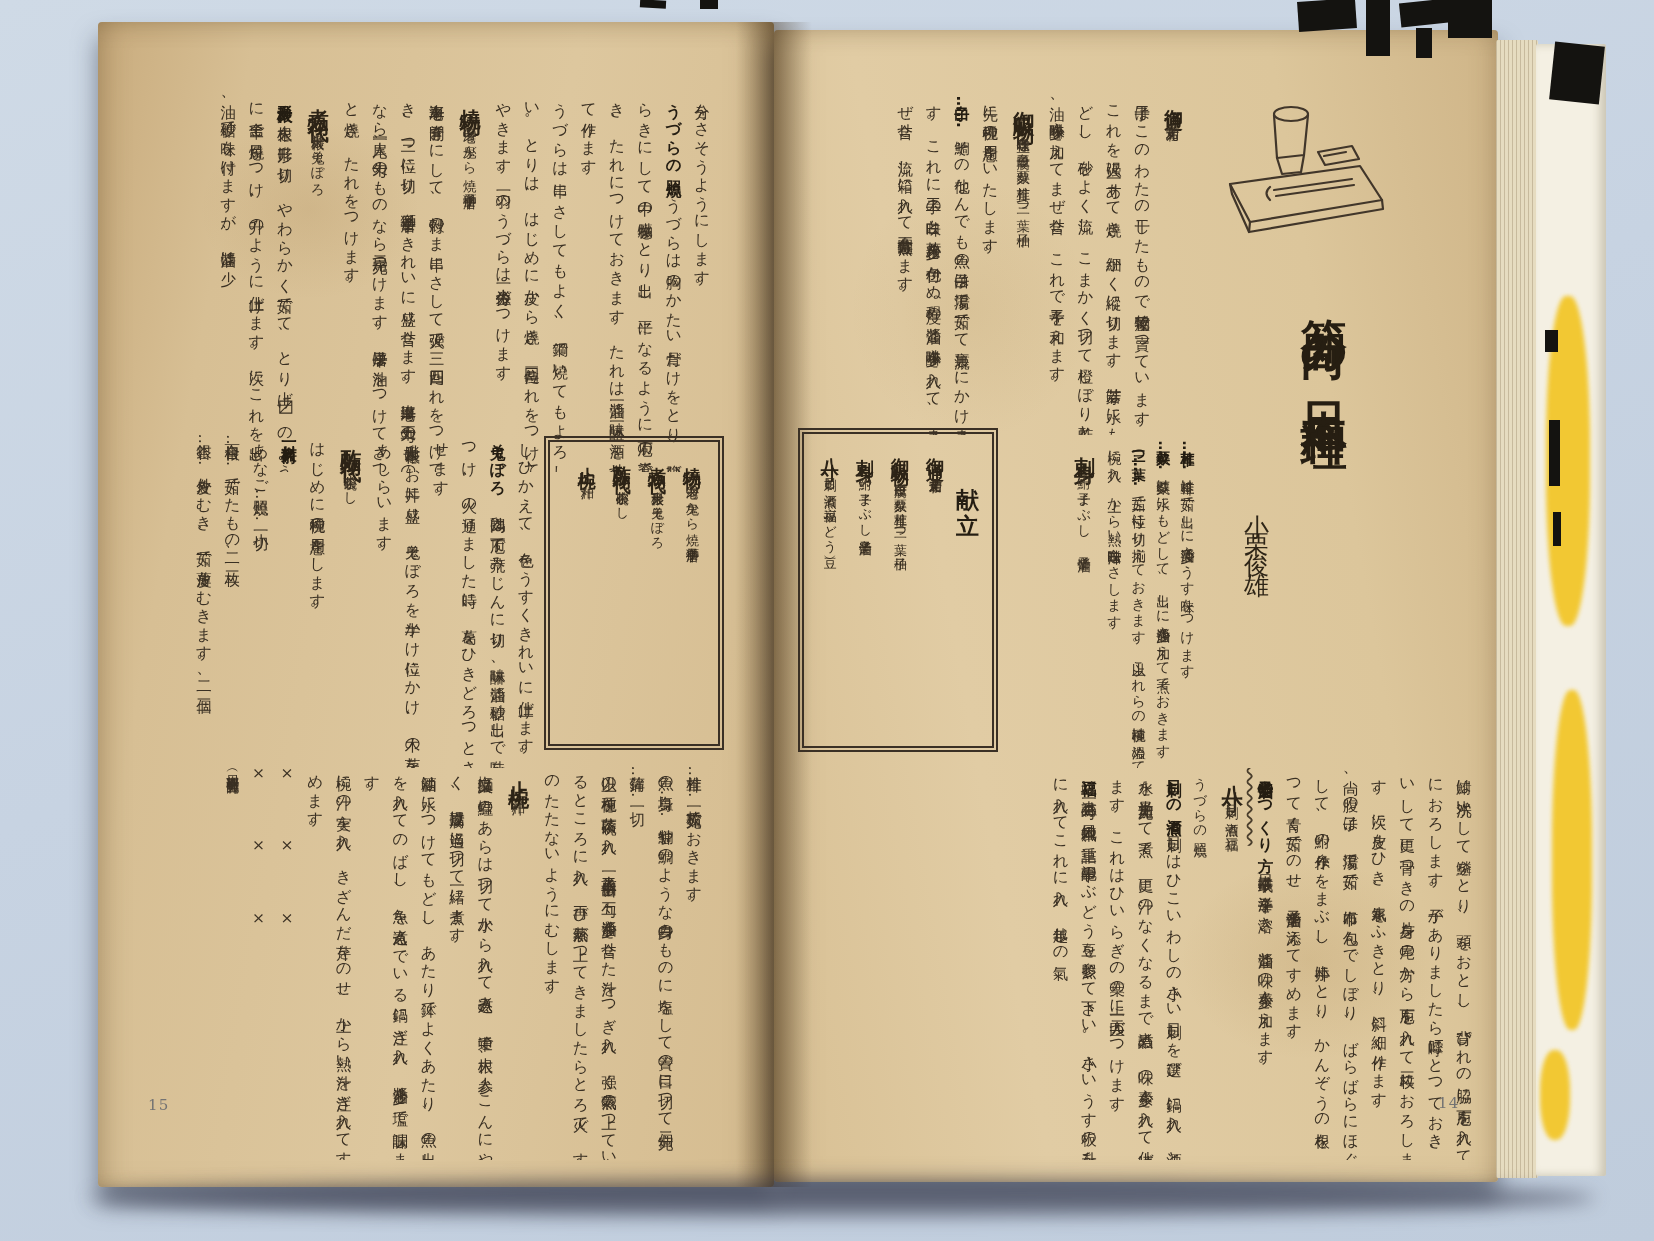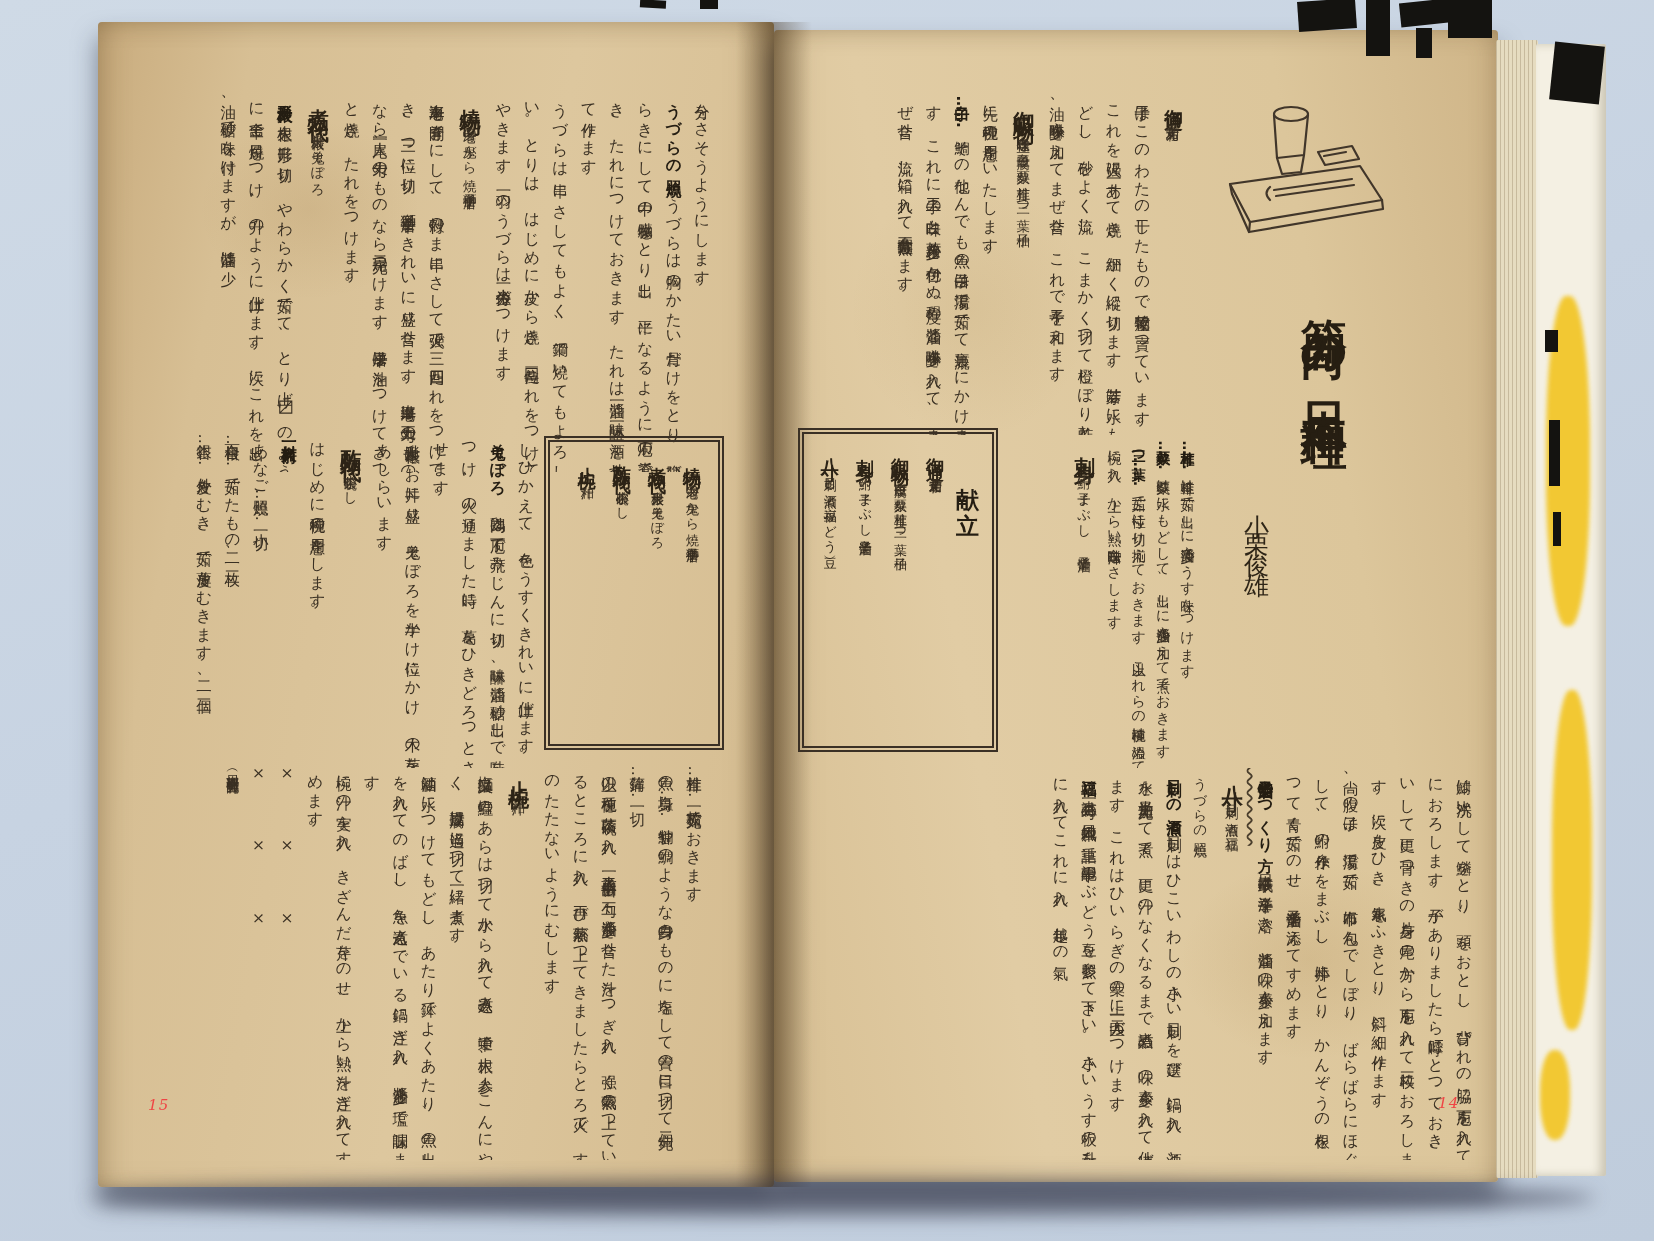--- a/index.html
+++ b/index.html
@@ -57,21 +57,21 @@
   .kbox{position:absolute;writing-mode:vertical-rl;overflow:hidden;
     border:2px solid #3a3025;outline:2px solid #3a3025;outline-offset:2px;
     padding:10px 8px;}
   .kbox p{margin:0;}
   .khead{font-size:23px;letter-spacing:1.05em;font-weight:700;padding-inline-start:1.1em;margin-block-end:8px;
     font-family:"DejaVu Sans","Liberation Sans",sans-serif;color:#241d12;}
   .krow{font-size:13.5px;line-height:1.95;margin-block-start:6px;}
   .klabel{font-size:18px;letter-spacing:.3em;font-weight:600;color:#2c2316;}
   .kitems{font-size:13px;margin-inline-start:1em;letter-spacing:.04em;display:inline-block;}
 
-  .pagenum{position:absolute;font-style:italic;font-size:15px;color:#ef4444;letter-spacing:.08em;}
+  .pagenum{position:absolute;font-size:15px;color:#737373;letter-spacing:.08em;}
   .illus{position:absolute;}
 </style>
 </head>
 <body>
 
 <div class="page page-left"></div>
 <div class="page page-right"></div>
 <div class="gutter"></div>
 
 <div class="fore-edge"></div>

